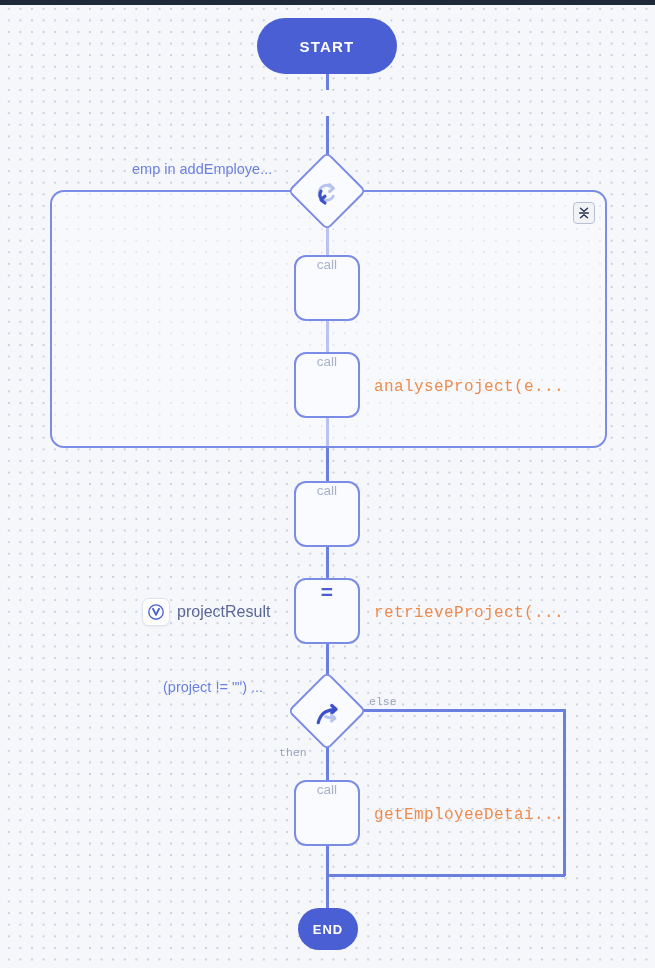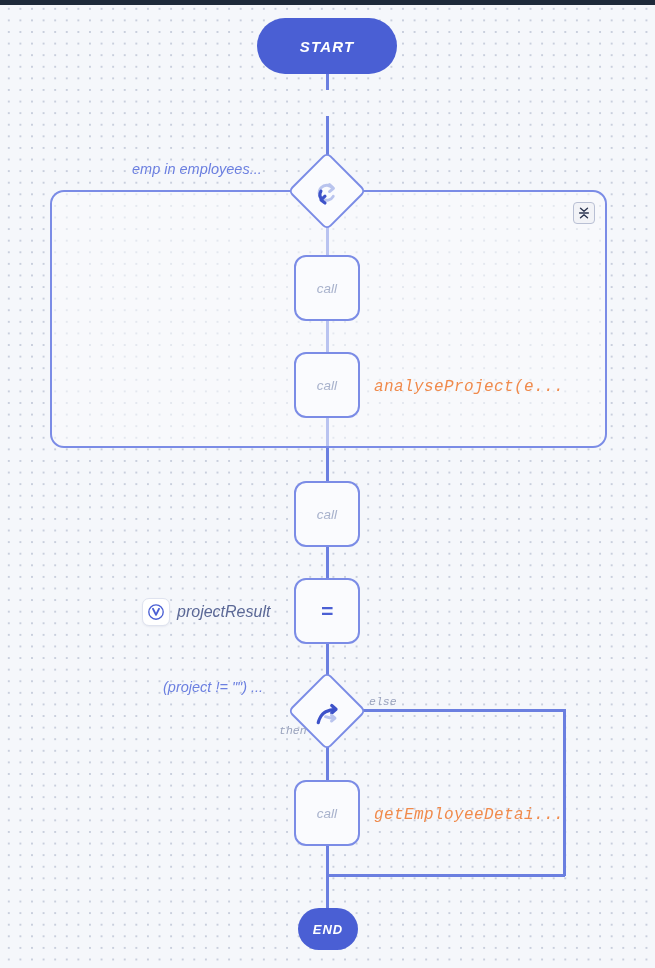--- a/index.html
+++ b/index.html
@@ -12,21 +12,20 @@
   }
 
   
   #canvas {
     position:relative;
     width:655px; height:968px;
     background-color:#f5f7fb;
     background-image:radial-gradient(circle, #c9cfdd 1px, transparent 1.2px);
     background-size:11.6px 11.6px;
     background-position:3px 3px;
-    font-style:italic;
   }
 
   #topbar {
     position:absolute; top:0; left:0;
     width:655px; height:5px;
     background:#1e2a3a;
     z-index:60;
   }
 
   
@@ -114,21 +113,21 @@
   #loop-node  { left:299px; top:163px; }
   #branch-node{ left:299px; top:683px; }
 
   
   .action-node {
     position:absolute;
     width:66px; height:66px;
     background:#fafbfe;
     border:2.2px solid #7b8ce6;
     border-radius:12px;
-    display:flex; align-items:center; justify-content:center;
+    display:flex; justify-content:center;
     z-index:12;
   }
   .action-node .kind {
     font-size:13.5px;
     color:#a8b2cc;
     font-family:"Liberation Sans", sans-serif;
   }
   .action-node .eq {
     font-size:21px; font-weight:bold; color:#4a5fd4;
   }
@@ -226,21 +225,21 @@
   <div class="diamond" id="loop-node">
     <div class="diamond-inner">
       <svg width="30" height="30" viewBox="0 0 24 24" aria-hidden="true">
         <path d="M16.5 7.5 A6 6 0 1 0 17 14" fill="none" stroke="#b9c4ee" stroke-width="2.3" stroke-linecap="round"></path>
         <path d="M14 4.6 L17.2 7.6 L14 10.2" fill="none" stroke="#b9c4ee" stroke-width="2.3" stroke-linecap="round" stroke-linejoin="round"></path>
         <path d="M7.8 16.6 A6 6 0 0 1 7.2 9.8" fill="none" stroke="#3d52c9" stroke-width="2.5" stroke-linecap="round"></path>
         <path d="M10.4 13.9 L7.2 16.9 L10.4 19.4" fill="none" stroke="#3d52c9" stroke-width="2.5" stroke-linecap="round" stroke-linejoin="round"></path>
       </svg>
     </div>
   </div>
-  <div class="cond-label" style="left:132px; top:161px;">emp in employees...</div>
+  <div class="cond-label" style="left:132px; top:161px;">emp in addEmploye...</div>
 
   <div class="action-node" id="call-1">
     <span class="kind">call</span>
   </div>
 
   <div class="action-node" id="call-2">
     <span class="kind">call</span>
   </div>
   <div class="code-label" style="left:374px; top:378px;text-align:center;">analyseProject(e...</div>
 
@@ -253,34 +252,35 @@
   </div>
   <div id="var-badge-wrap">
     <div id="var-badge">
       <svg width="18" height="18" viewBox="0 0 20 20" aria-hidden="true">
         <circle cx="10" cy="10" r="8" fill="none" stroke="#4a5fd4" stroke-width="1.5"></circle>
         <path d="M6.6 6.4 L10 13.2 L13.4 6.4" fill="none" stroke="#4a5fd4" stroke-width="2" stroke-linecap="round" stroke-linejoin="round"></path>
       </svg>
     </div>
     <span id="var-name">projectResult</span>
   </div>
+  <div class="code-label" style="left:374px; top:604px;">retrieveProject(...</div>
 
   <div class="diamond" id="branch-node">
     <div class="diamond-inner">
       <svg width="30" height="30" viewBox="0 0 24 24" aria-hidden="true">
         <path d="M5 19 C5 19 6.6 12.6 11 10.4 C14 8.9 16.6 8.5 18.6 8.4" fill="none" stroke="#3d52c9" stroke-width="2.6" stroke-linecap="round"></path>
         <path d="M15.8 5.4 L19.2 8.4 L15.8 11.3" fill="none" stroke="#3d52c9" stroke-width="2.6" stroke-linecap="round" stroke-linejoin="round"></path>
         <path d="M10.8 14.3 C13.4 15.3 15.6 15.5 17.8 15.5" fill="none" stroke="#b9c4ee" stroke-width="2.3" stroke-linecap="round"></path>
         <path d="M15.6 13.1 L18.4 15.5 L15.6 17.8" fill="none" stroke="#b9c4ee" stroke-width="2.3" stroke-linecap="round" stroke-linejoin="round"></path>
       </svg>
     </div>
   </div>
   <div class="cond-label" style="left:163px; top:679px;">(project != "") ...</div>
   <div class="edge-label" style="left:369px; top:695px;">else</div>
-  <div class="edge-label" style="left:279px; top:724px;">then</div>
+  <div class="edge-label" style="left:279px; top:746px;">then</div>
 
   <div class="action-node" id="call-4">
     <span class="kind">call</span>
   </div>
   <div class="code-label" style="left:374px; top:806px;">getEmployeeDetai...</div>
 
   <div class="terminal" id="end-node">END</div>
 
 </div>
 

